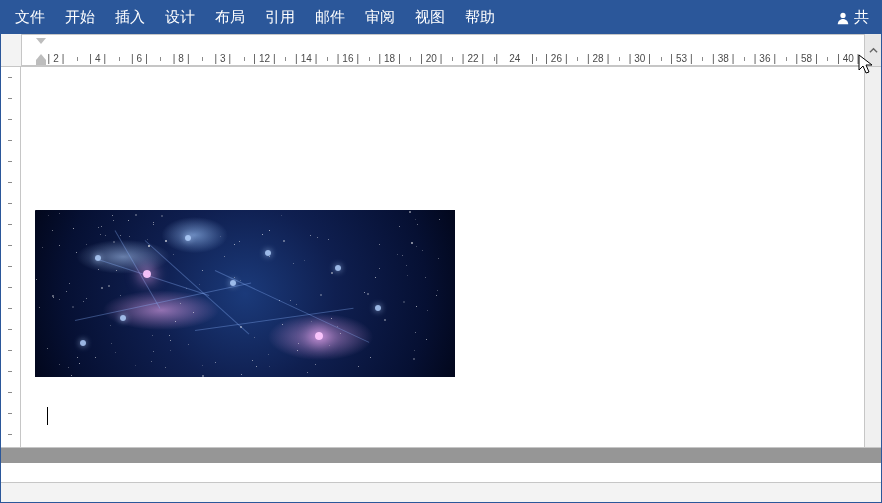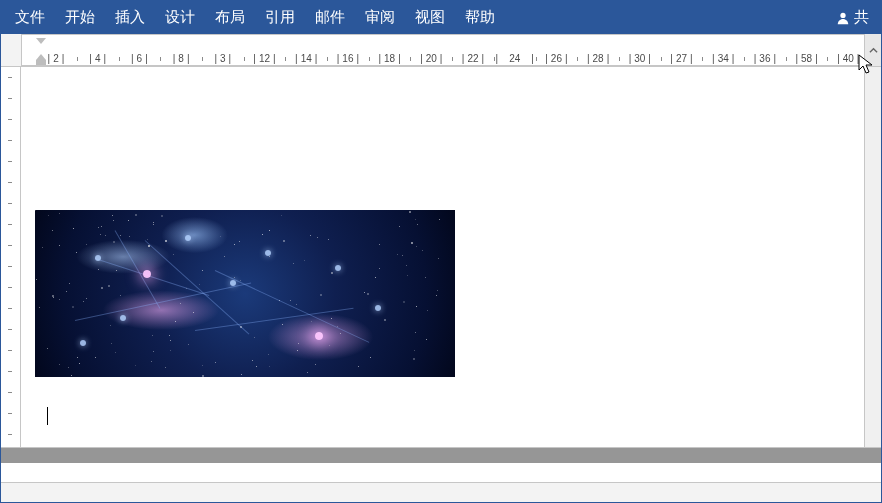--- a/index.html
+++ b/index.html
@@ -295,26 +295,26 @@
           <span style="margin:0 2px">28</span>
           <span>|</span>
         </div>
         <div class="ruler-num" style="left: 617.8px;">
           <span>|</span>
           <span style="margin:0 2px">30</span>
           <span>|</span>
         </div>
         <div class="ruler-num" style="left: 659.5px;">
           <span>|</span>
-          <span style="margin:0 2px">27</span>
+          <span style="margin:0 2px">53</span>
           <span>|</span>
         </div>
         <div class="ruler-num" style="left: 701.2px;">
           <span>|</span>
-          <span style="margin:0 2px">34</span>
+          <span style="margin:0 2px">38</span>
           <span>|</span>
         </div>
         <div class="ruler-num" style="left: 742.9px;">
           <span>|</span>
           <span style="margin:0 2px">36</span>
           <span>|</span>
         </div>
         <div class="ruler-num" style="left: 784.6px;">
           <span>|</span>
           <span style="margin:0 2px">58</span>

